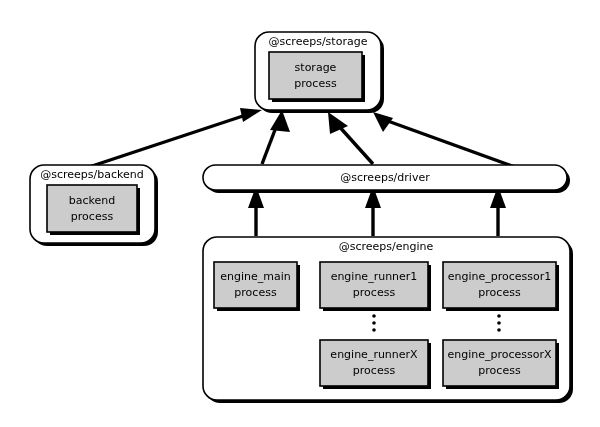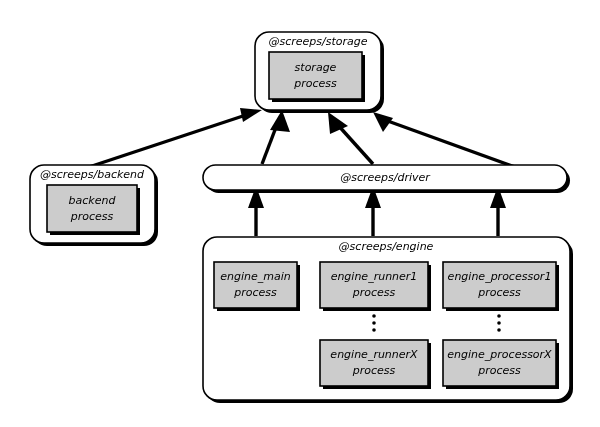--- a/index.html
+++ b/index.html
@@ -10,21 +10,20 @@
   body {
     width: 600px;
     height: 427px;
     font-family: "DejaVu Sans", sans-serif;
     overflow: hidden;
   }
   #diagram-root {
     position: relative;
     width: 524px;
     height: 427px;
-    font-style: italic;
   }
   svg#arch-svg {
     position: absolute;
     top: 0;
     left: 0;
     width: 600px;
     height: 427px;
   }
   .pkg-box {
     fill: #ffffff;

